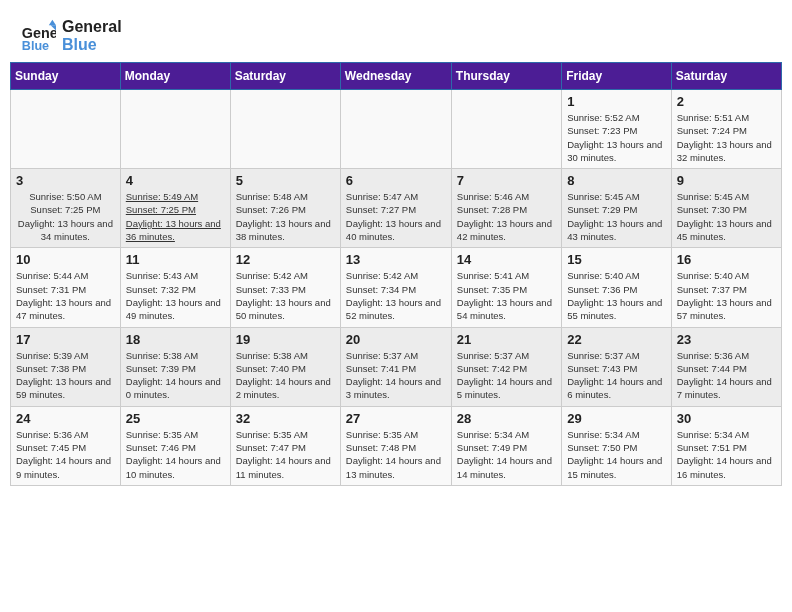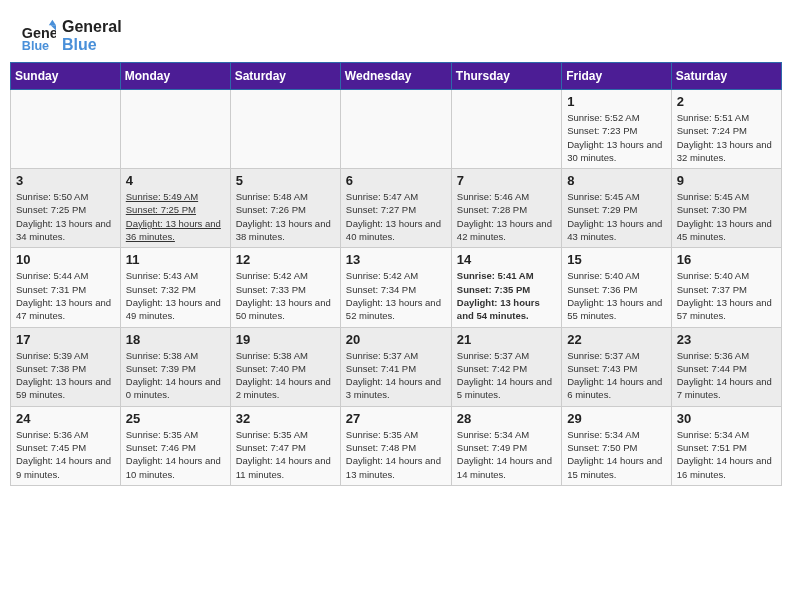--- a/index.html
+++ b/index.html
@@ -136,21 +136,21 @@
           <td>
             <span class="day-num">2</span>
             <div class="day-info" style="white-space: pre-line;">Sunrise: 5:51 AM
 Sunset: 7:24 PM
 Daylight: 13 hours and 32 minutes.</div>
           </td>
         </tr>
         <tr>
           <td>
             <span class="day-num">3</span>
-            <div class="day-info" style="white-space: pre-line;">Sunrise: 5:50 AM
+            <div class="day-info" style="white-space: pre-line; text-align: center;">Sunrise: 5:50 AM
 Sunset: 7:25 PM
 Daylight: 13 hours and 34 minutes.</div>
           </td>
           <td>
             <span class="day-num">4</span>
             <div class="day-info" style="white-space: pre-line; text-decoration: underline;">Sunrise: 5:49 AM
 Sunset: 7:25 PM
 Daylight: 13 hours and 36 minutes.</div>
           </td>
           <td>
@@ -204,21 +204,21 @@
 Daylight: 13 hours and 50 minutes.</div>
           </td>
           <td>
             <span class="day-num">13</span>
             <div class="day-info" style="white-space: pre-line;">Sunrise: 5:42 AM
 Sunset: 7:34 PM
 Daylight: 13 hours and 52 minutes.</div>
           </td>
           <td>
             <span class="day-num">14</span>
-            <div class="day-info" style="white-space: pre-line; font-weight: bold;">Sunrise: 5:41 AM
+            <div class="day-info" style="white-space: pre-line;">Sunrise: 5:41 AM
 Sunset: 7:35 PM
 Daylight: 13 hours and 54 minutes.</div>
           </td>
           <td>
             <span class="day-num">15</span>
             <div class="day-info" style="white-space: pre-line;">Sunrise: 5:40 AM
 Sunset: 7:36 PM
 Daylight: 13 hours and 55 minutes.</div>
           </td>
           <td>

